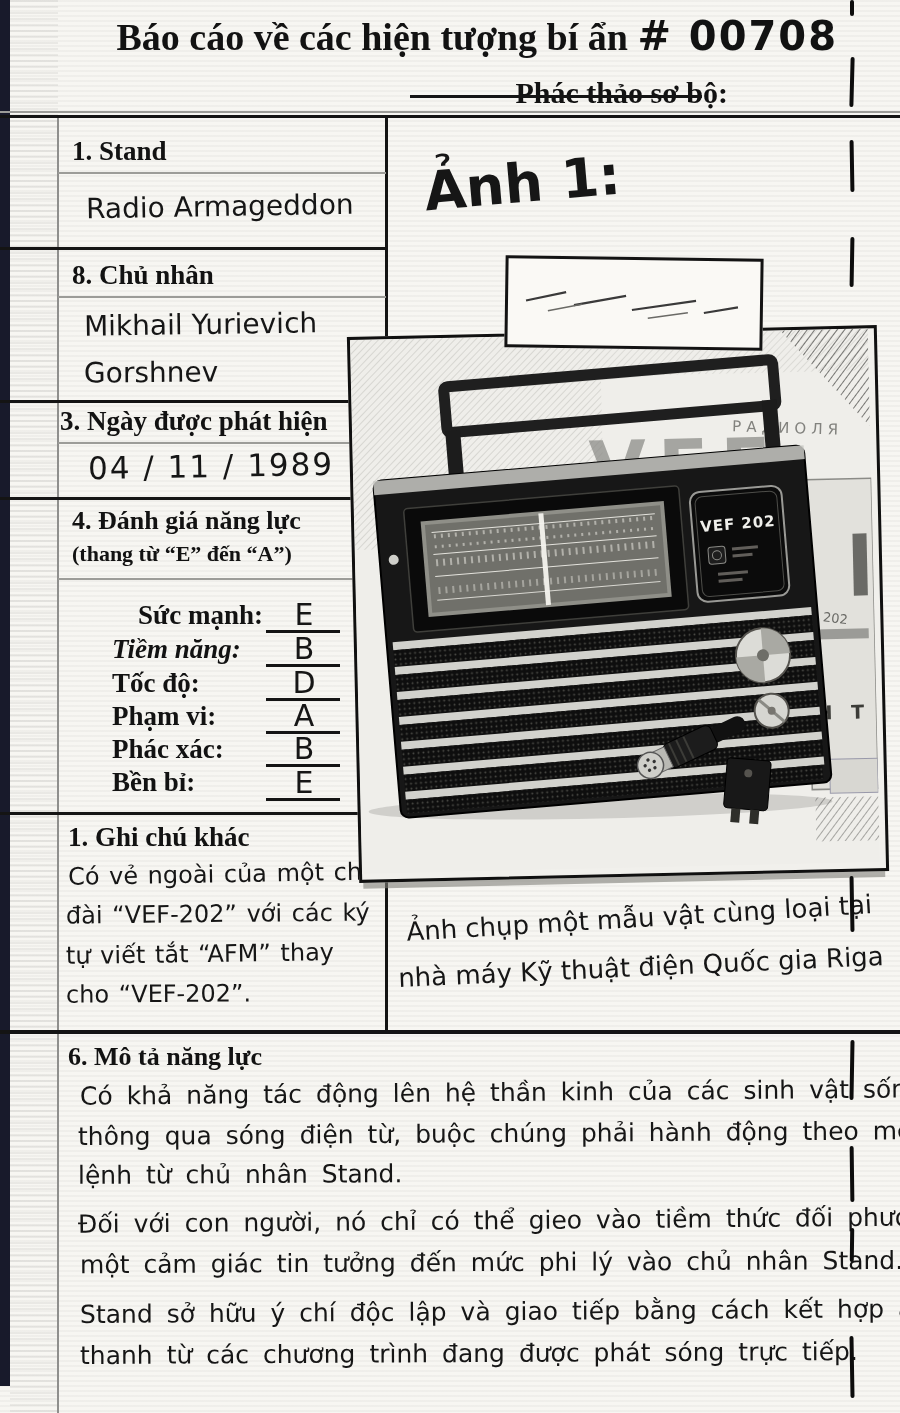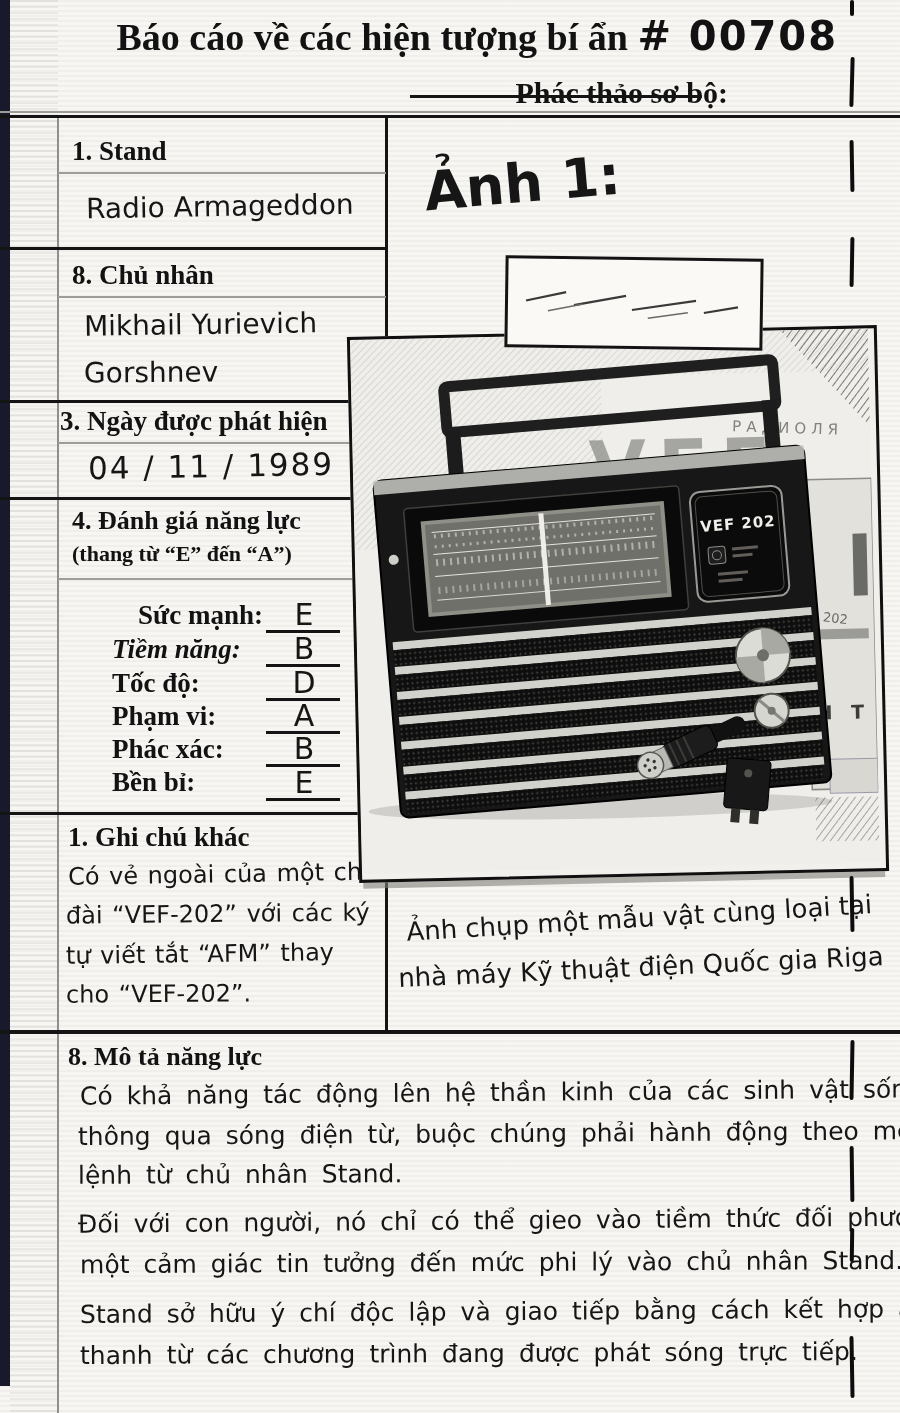--- a/index.html
+++ b/index.html
@@ -231,21 +231,21 @@
 <div class="tape">
   <svg width="246" height="80" viewBox="0 0 246 80">
     <path d="M18 42 L58 33 M66 46 L118 36 M124 50 L188 40 M196 52 L230 46" stroke="#3a3a3a" stroke-width="2.2" fill="none"></path>
     <path d="M40 52 L74 45 M140 58 L180 52" stroke="#6a6a66" stroke-width="1.5" fill="none"></path>
   </svg>
 </div>
 
 <div class="abs hand" style="left:406px;top:903px;font-size:26px;transform:rotate(-3.4deg);z-index:6;white-space:nowrap;">Ảnh chụp một mẫu vật cùng loại tại</div>
 <div class="abs hand" style="left:398px;top:952px;font-size:26px;transform:rotate(-2.6deg);z-index:6;white-space:nowrap;">nhà máy Kỹ thuật điện Quốc gia Riga</div>
 
-<div class="abs sec-label" style="left:68px;top:1042px;font-size:26px;">8. Mô tả năng lực</div>
+<div class="abs sec-label" style="left:68px;top:1042px;font-size:26px;">6. Mô tả năng lực</div>
 <div class="abs hand para-line" style="left:80px;top:1078px;transform:rotate(-.5deg);">Có khả năng tác động lên hệ thần kinh của các sinh vật sống</div>
 <div class="abs hand para-line" style="left:78px;top:1119px;transform:rotate(-.4deg);">thông qua sóng điện từ, buộc chúng phải hành động theo mệnh</div>
 <div class="abs hand para-line" style="left:78px;top:1160px;transform:rotate(-.3deg);">lệnh từ chủ nhân Stand.</div>
 <div class="abs hand para-line" style="left:78px;top:1206px;transform:rotate(-.5deg);">Đối với con người, nó chỉ có thể gieo vào tiềm thức đối phương</div>
 <div class="abs hand para-line" style="left:80px;top:1248px;transform:rotate(-.3deg);">một cảm giác tin tưởng đến mức phi lý vào chủ nhân Stand.</div>
 <div class="abs hand para-line" style="left:80px;top:1297px;transform:rotate(-.4deg);">Stand sở hữu ý chí độc lập và giao tiếp bằng cách kết hợp âm</div>
 <div class="abs hand para-line" style="left:80px;top:1339px;transform:rotate(-.3deg);">thanh từ các chương trình đang được phát sóng trực tiếp.</div>
 
 <div class="dash" style="top:0;height:16px;"></div>
 <div class="dash" style="top:57px;height:50px;transform:rotate(1.5deg);"></div>

